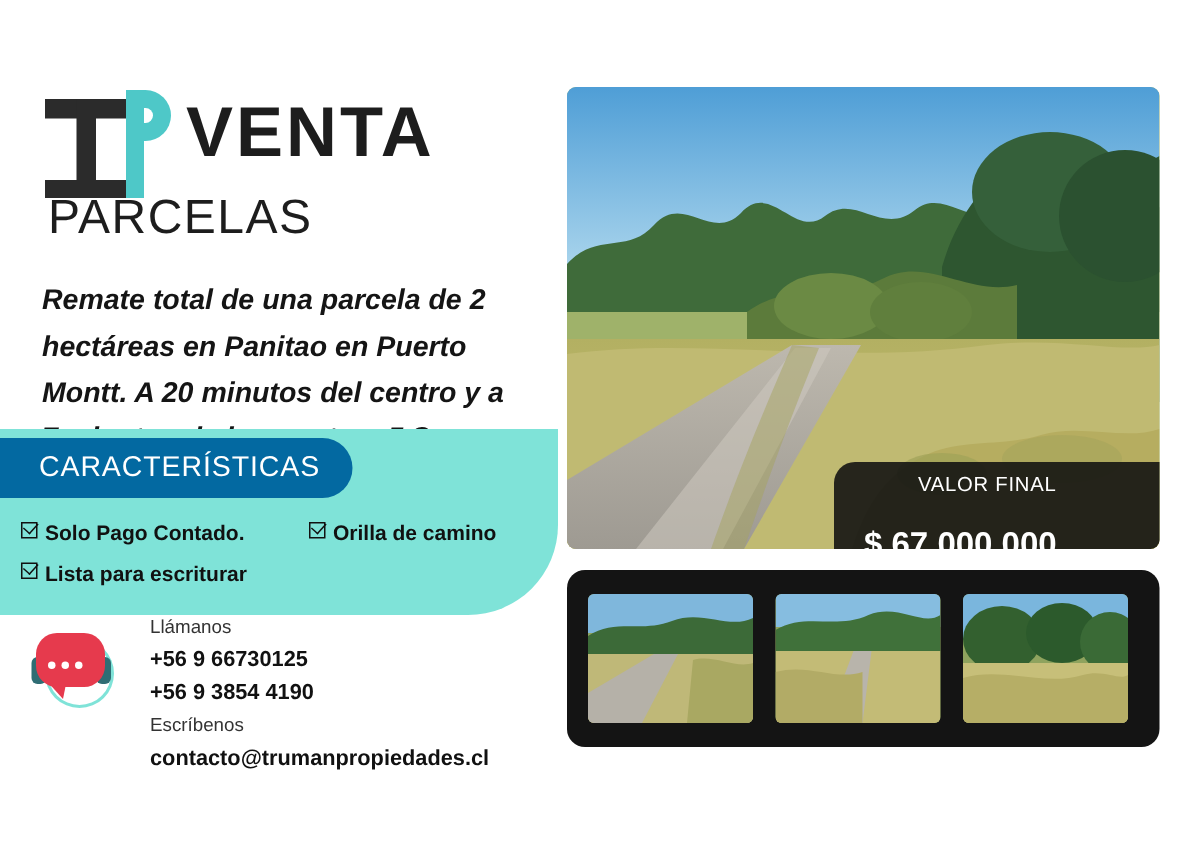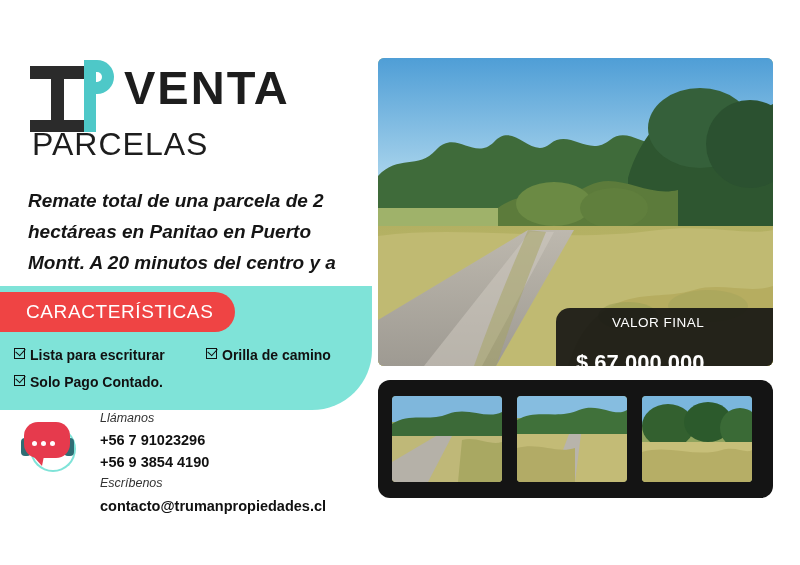--- a/index.html
+++ b/index.html
@@ -95,21 +95,21 @@
     left: 0; top: 286px;
     width: 372px; height: 124px;
     background: #7fe3d8;
     border-radius: 0 0 60px 0;
   }
   .features-title-pill {
     position: absolute;
     left: 0; top: 292px;
     height: 40px;
     padding: 0 22px 0 26px;
-    background: #ef4444;
+    background: #0369a1;
     border-radius: 0 22px 22px 0;
     display: flex; align-items: center;
   }
   .features-title-pill span {
     color: #ffffff;
     font-size: 19px;
     letter-spacing: 0.6px;
   }
   .feature-list {
     position: absolute;
@@ -191,21 +191,20 @@
 
   .contact-text {
     position: absolute;
     left: 100px; top: 408px;
     width: 270px;
   }
   .contact-label {
     font-size: 12.5px;
     color: #333333;
     line-height: 1.7;
-    font-style: italic;
   }
   .contact-strong {
     font-size: 14.5px;
     font-weight: bold;
     color: #111111;
     line-height: 1.52;
   }
 
   
   .right {
@@ -287,25 +286,25 @@
 
     <div class="features-panel"></div>
 
     <div class="features-title-pill">
       <span>CARACTERÍSTICAS</span>
     </div>
 
     <div class="feature-list col1">
       <div class="feature-item">
         <span class="chk"></span>
-        <span>Lista para escriturar</span>
+        <span>Solo Pago Contado.</span>
       </div>
       <div class="feature-item">
         <span class="chk"></span>
-        <span>Solo Pago Contado.</span>
+        <span>Lista para escriturar</span>
       </div>
     </div>
 
     <div class="feature-list col2">
       <div class="feature-item">
         <span class="chk"></span>
         <span>Orilla de camino</span>
       </div>
     </div>
 
@@ -317,21 +316,21 @@
         <div class="dots">
             <i></i>
             <i></i>
             <i></i>
           </div>
       </div>
     </div>
 
     <div class="contact-text">
       <div class="contact-label">Llámanos</div>
-      <div class="contact-strong">+56 7 91023296</div>
+      <div class="contact-strong">+56 9 66730125</div>
       <div class="contact-strong">+56 9 3854 4190</div>
       <div class="contact-label">Escríbenos</div>
       <div class="contact-strong">contacto@trumanpropiedades.cl</div>
     </div>
   </div>
 
   <div class="right">
 
     <div class="hero">
       <svg viewBox="0 0 395 308" preserveAspectRatio="none">

